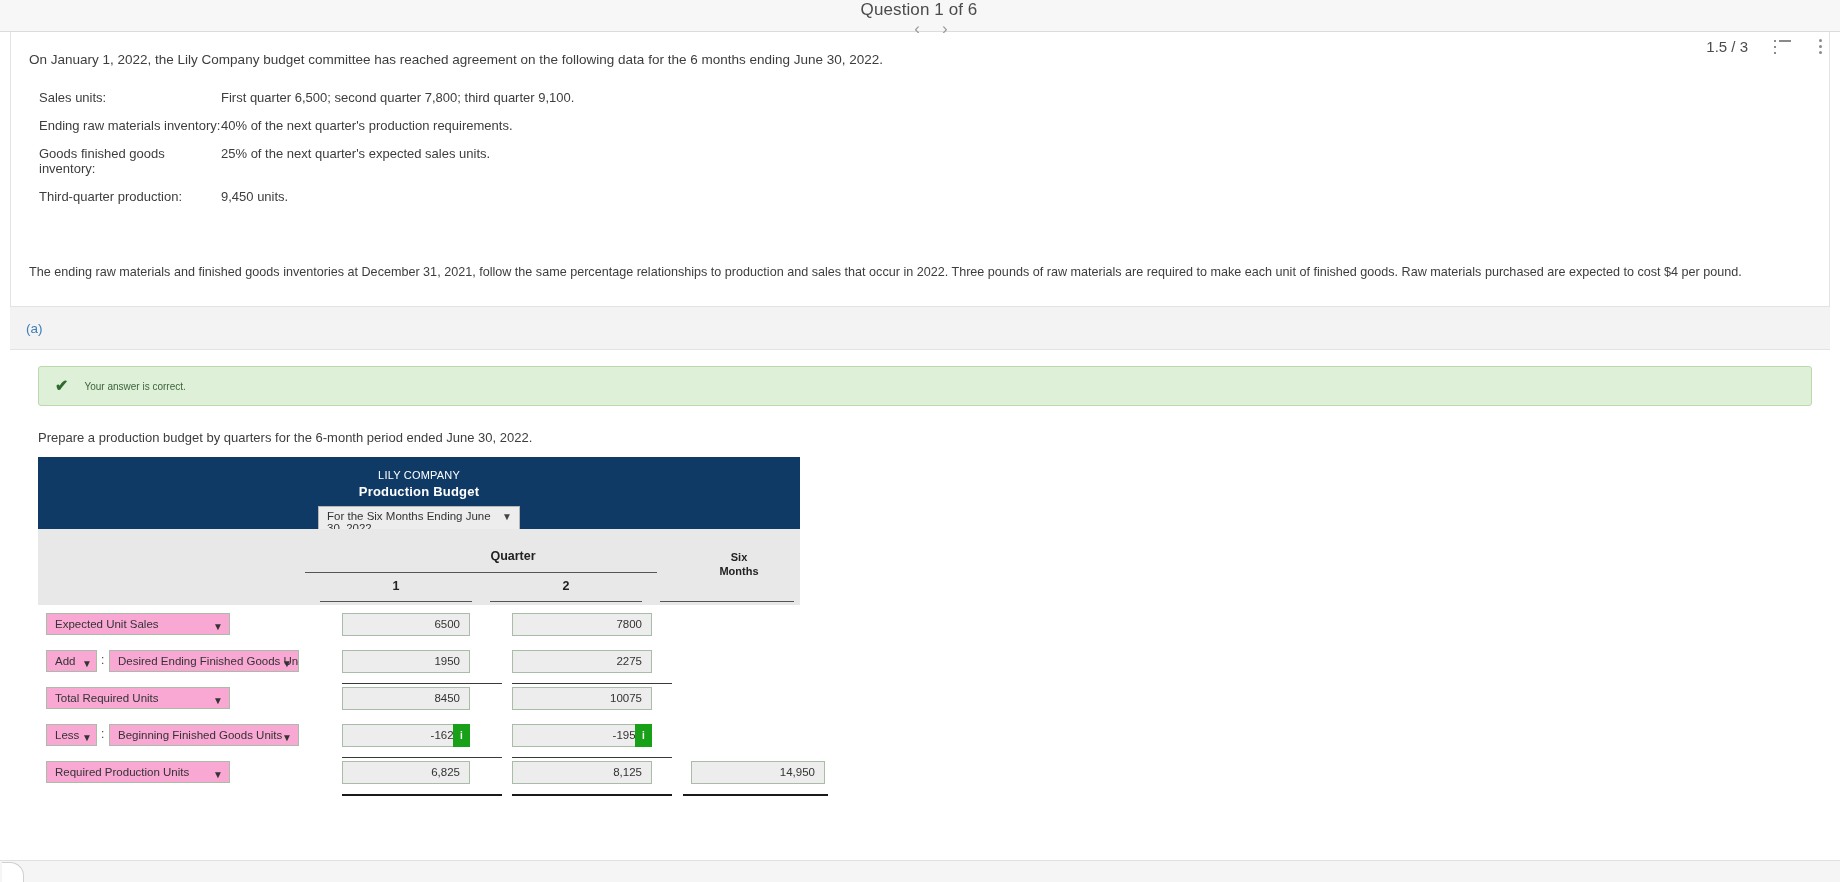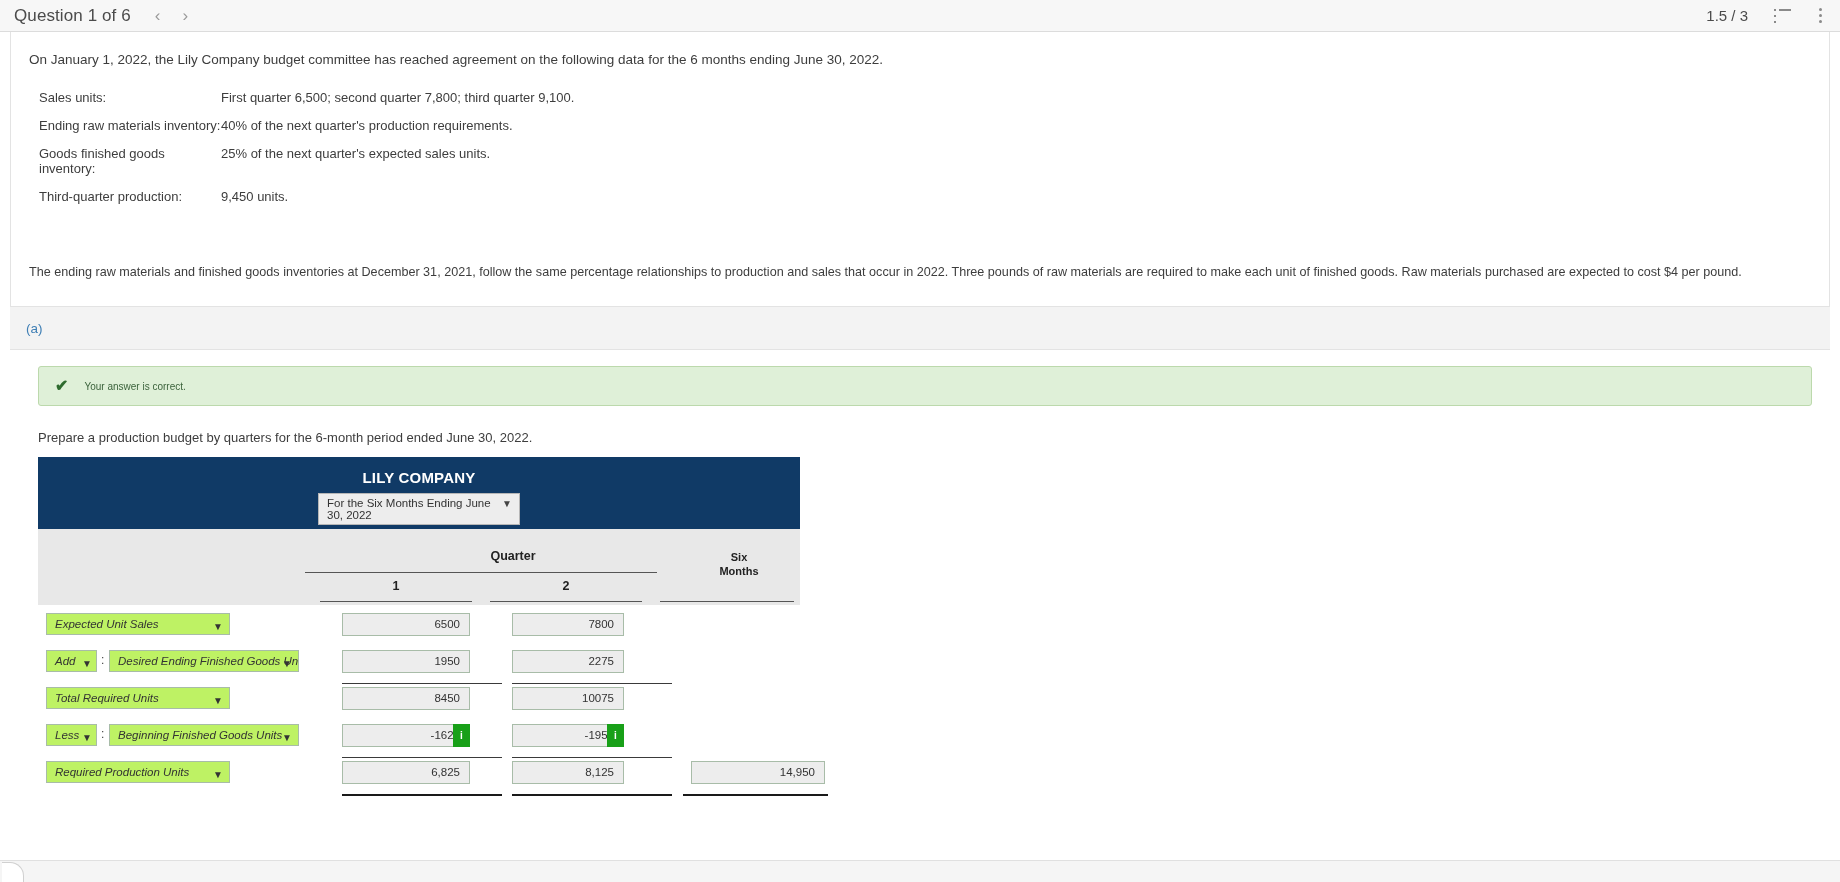--- a/index.html
+++ b/index.html
@@ -13,20 +13,21 @@
 
   
   .topbar {
     height: 32px;
     background: #f7f7f7;
     border-bottom: 1px solid #dcdcdc;
     display: flex;
     align-items: center;
     padding: 0 16px 0 14px;
     position: relative;
+    flex-direction: column;
   }
   .q-title {
     font-size: 17px;
     color: #4b4b4b;
     font-weight: 400;
     letter-spacing: .1px;
   }
   .nav-arrows { display: flex; align-items: center; margin-left: 24px; gap: 22px; }
   .chev {
     font-size: 17px; color: #9a9a9a; line-height: 1;
@@ -109,21 +110,21 @@
 
   
   .budget { margin-left: 28px; width: 762px; }
   .bt-head {
     background: #103a66;
     color: #fff;
     text-align: center;
     padding: 12px 0 12px 0;
     height: 72px;
   }
-  .bt-head .co { font-size: 15px; font-weight: bold; letter-spacing: .2px; }
+  .bt-head .co { font-size: 11px; font-weight: normal; letter-spacing: .2px; }
   .bt-head .bd { font-size: 13px; font-weight: bold; margin-top: 3px; letter-spacing: .2px; }
   .period-select {
     margin-top: 7px;
     display: inline-block;
     background: #ededed;
     border: 1px solid #b6b6b6;
     font-size: 11.5px;
     color: #333;
     padding: 3px 22px 3px 8px;
     width: 202px;
@@ -159,49 +160,49 @@
   .colrule.r3 { left: 622px; width: 134px; }
   .sixmonths {
     position: absolute; left: 634px; top: 22px; width: 134px;
     text-align: center; font-size: 11px; font-weight: bold; color: #222; line-height: 1.25;
   }
 
   .bt-body { background: #fff; position: relative; padding-top: 8px; }
   .brow { position: relative; height: 37px; }
 
   .sel {
-    background: #bef264;
+    background: #f9a8d4;
     border: 1px solid #a8bca8;
     font-size: 11.5px; color: #333;
     height: 22px; line-height: 20px;
     padding: 0 20px 0 8px;
     position: absolute;
     cursor: pointer;
-    white-space: nowrap; overflow: hidden; font-style: italic;
+    white-space: nowrap; overflow: hidden;
   }
   .sel .caret { position: absolute; right: 6px; top: 3px; font-size: 10px; color: #333; }
   .sel.label-wide { left: 8px; width: 184px; }
   .sel.op { left: 8px; width: 51px; padding-right: 16px; }
   .sel.op .caret { right: 4px; }
   .colon { position: absolute; left: 63px; top: 3px; font-size: 12px; color: #444; }
   .sel.label-narrow { left: 71px; width: 190px; }
 
   .cell {
     position: absolute; top: 0;
     height: 23px;
     background: #ededed;
     border: 1px solid #a8bca8;
     font-size: 11.5px; color: #333;
     text-align: right;
     line-height: 21px;
     padding-right: 9px;
     cursor: text;
   }
   .cell.q1 { left: 304px; width: 128px; }
-  .cell.q2 { left: 474px; width: 112px; }
+  .cell.q2 { left: 474px; width: 140px; }
   .cell.q3 { left: 653px; width: 134px; }
   .info-badge {
     position: absolute; right: -1px; top: -1px;
     width: 17px; height: 23px;
     background: #18a018; color: #fff;
     font-size: 10px; font-weight: bold;
     display: flex; align-items: center; justify-content: center;
     cursor: pointer;
   }
   .hr-thin { position: absolute; height: 1px; background: #3a3a3a; }
@@ -283,20 +284,21 @@
       <span class="check">✔</span>
       <span class="alert-text">Your answer is correct.</span>
     </div>
 
     <div class="instruction">Prepare a production budget by quarters for the 6-month period ended June 30, 2022.</div>
 
     <div class="budget">
 
       <div class="bt-head">
         <div class="co">LILY COMPANY</div>
+        <div class="bd">Production Budget</div>
         <div class="period-select">
           <span>For the Six Months Ending June 30, 2022</span>
           <span class="caret">▼</span>
         </div>
       </div>
 
       <div class="col-head">
         <div class="quarter-word">Quarter</div>
         <div class="quarter-rule"></div>
         <div class="colnum c1">1</div>

